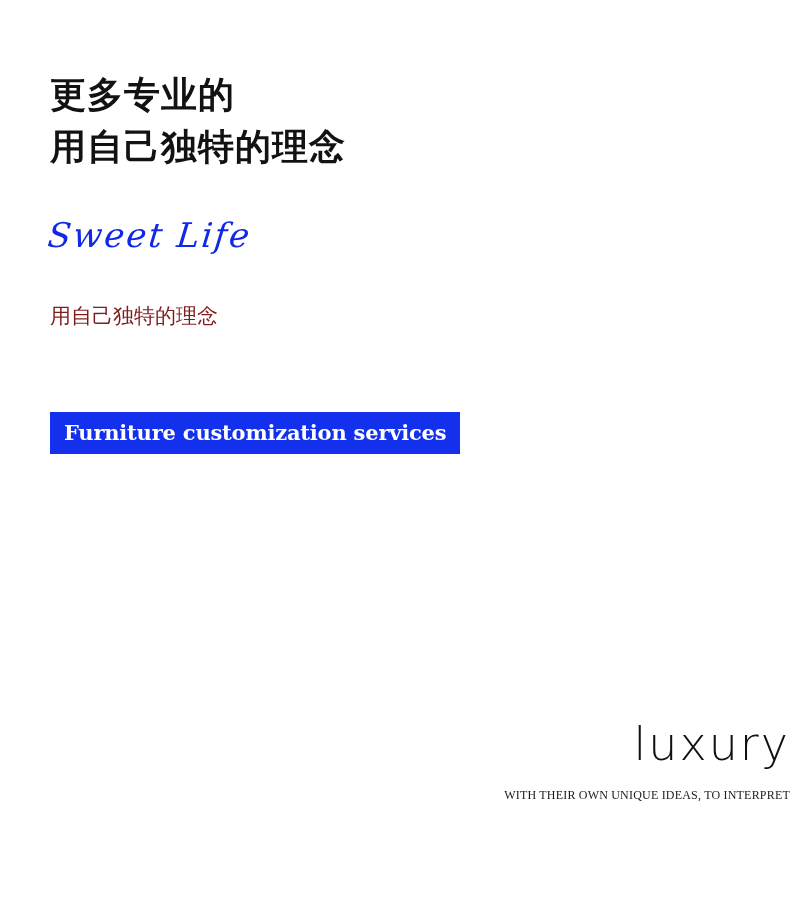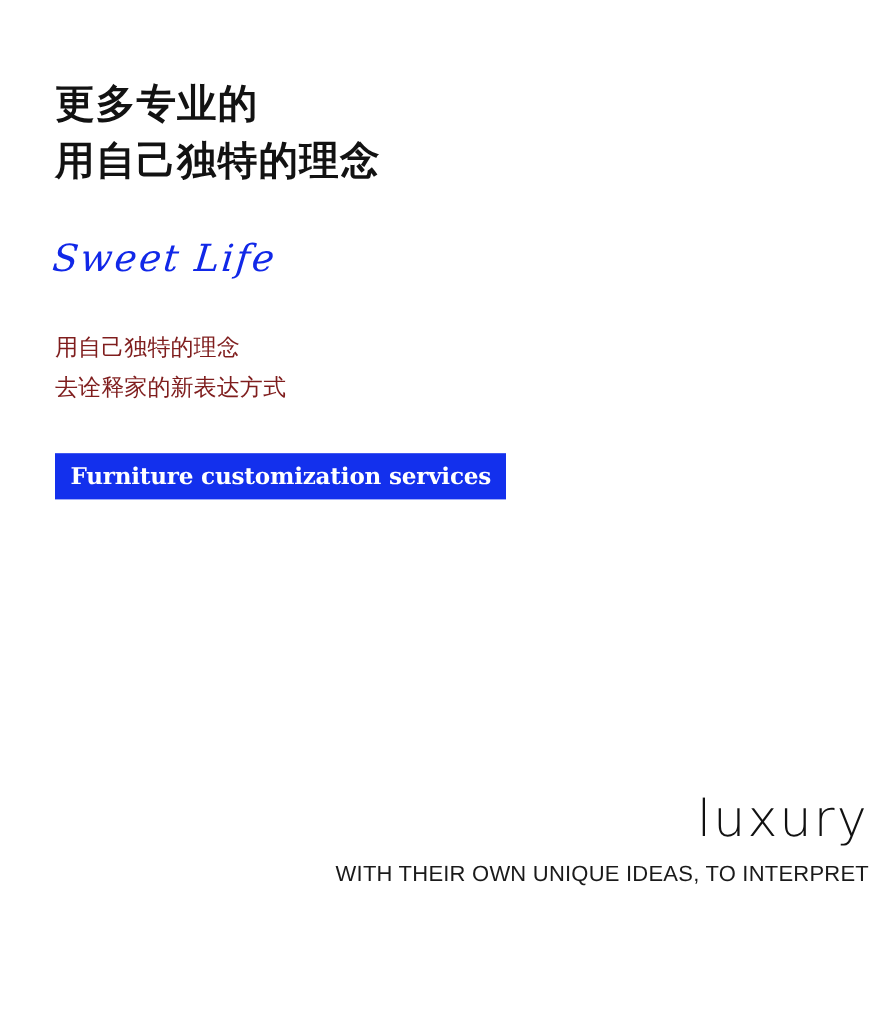--- a/index.html
+++ b/index.html
@@ -98,22 +98,22 @@
   .brand-word {
     font-family: "DejaVu Sans", "Liberation Sans", sans-serif;
     font-size: 46px;
     font-weight: 300;
     letter-spacing: 2px;
     color: #111111;
     line-height: 58px;
   }
   .brand-sub {
     margin-top: 10px;
-    font-family: Liberation Sans, sans-serif;
-    font-size: 20px;
+    font-family: Liberation Serif, serif;
+    font-size: 12px;
     letter-spacing: 0.2px;
     line-height: 25px;
     color: #1a1a1a;
   }
   .brand-sub div {
     white-space: nowrap;
   }
 </style>
 </head>
 <body>
@@ -122,21 +122,20 @@
 
   <div class="headline">
     <div class="headline-line">更多专业的</div>
     <div class="headline-line">用自己独特的理念</div>
   </div>
 
   <div class="script">Sweet Life</div>
 
   <div class="subcopy">
     <div class="subcopy-line">用自己独特的理念</div>
-    <div class="subcopy-line">去诠释家的新表达方式</div>
   </div>
 
   <div class="tag-button">Furniture customization services</div>
 
   <div class="brand">
     <div class="brand-word">luxury</div>
     <div class="brand-sub">
       <div>WITH THEIR OWN UNIQUE IDEAS, TO INTERPRET</div>
     </div>
   </div>

